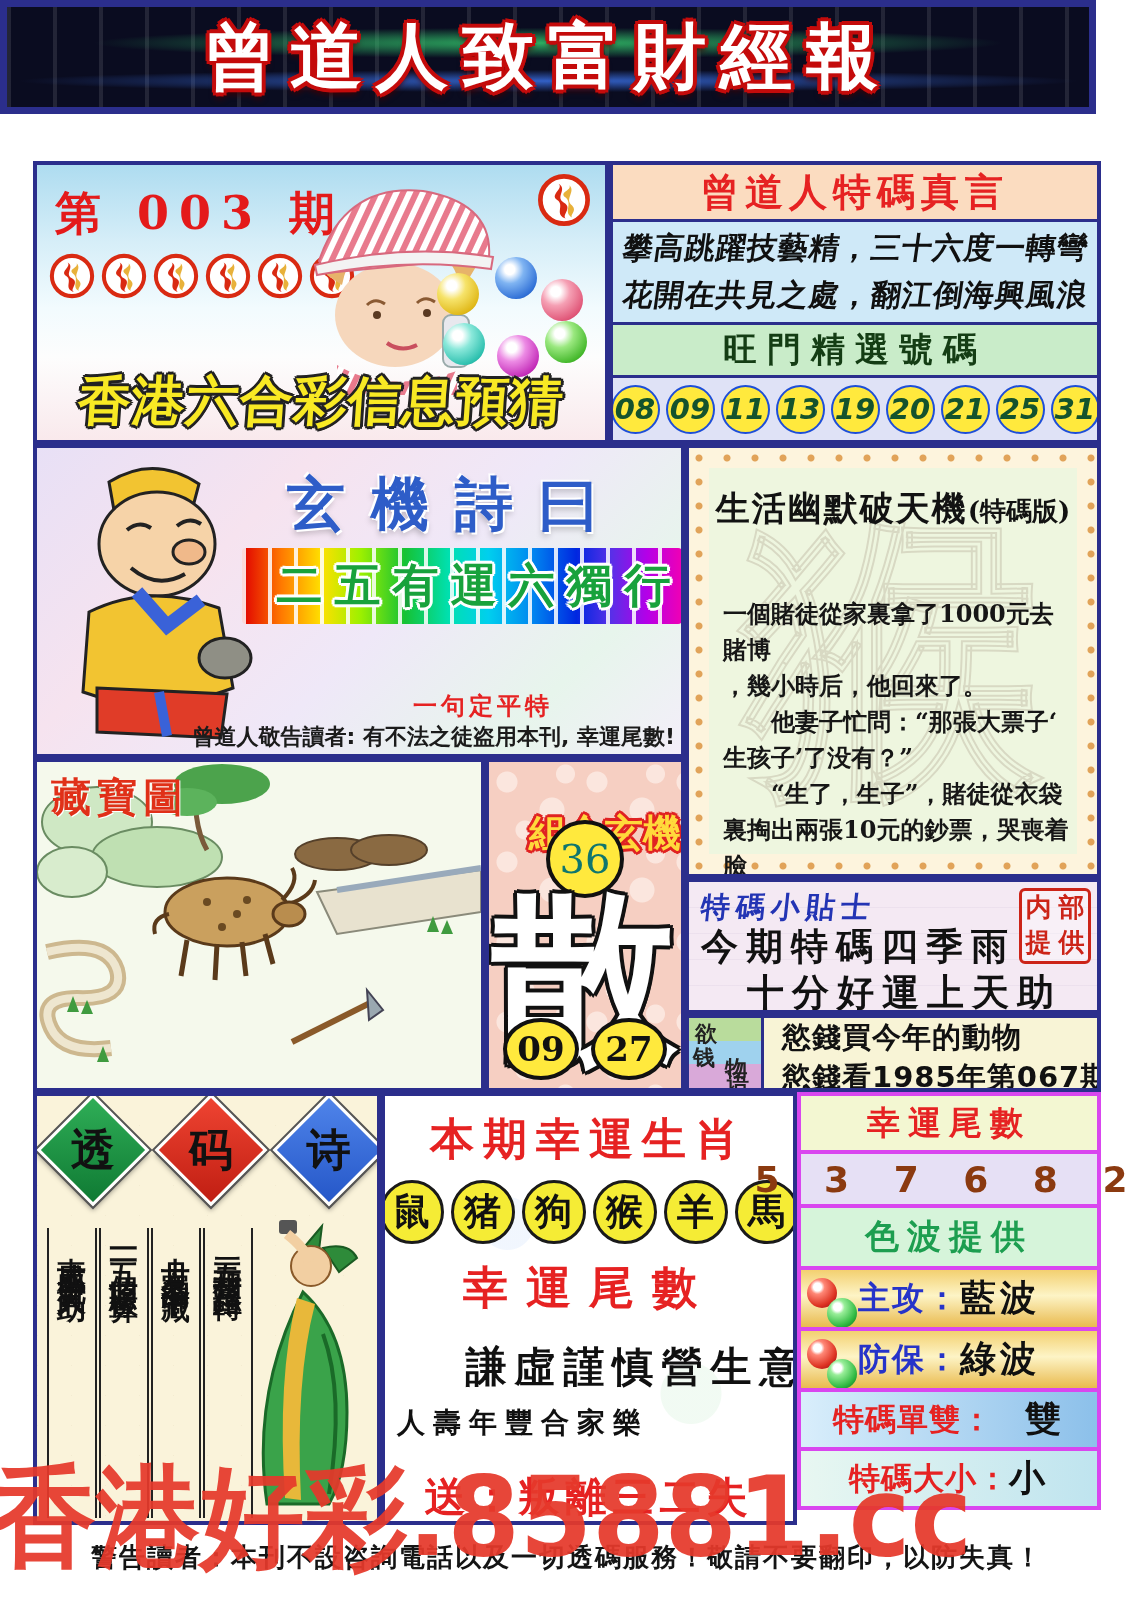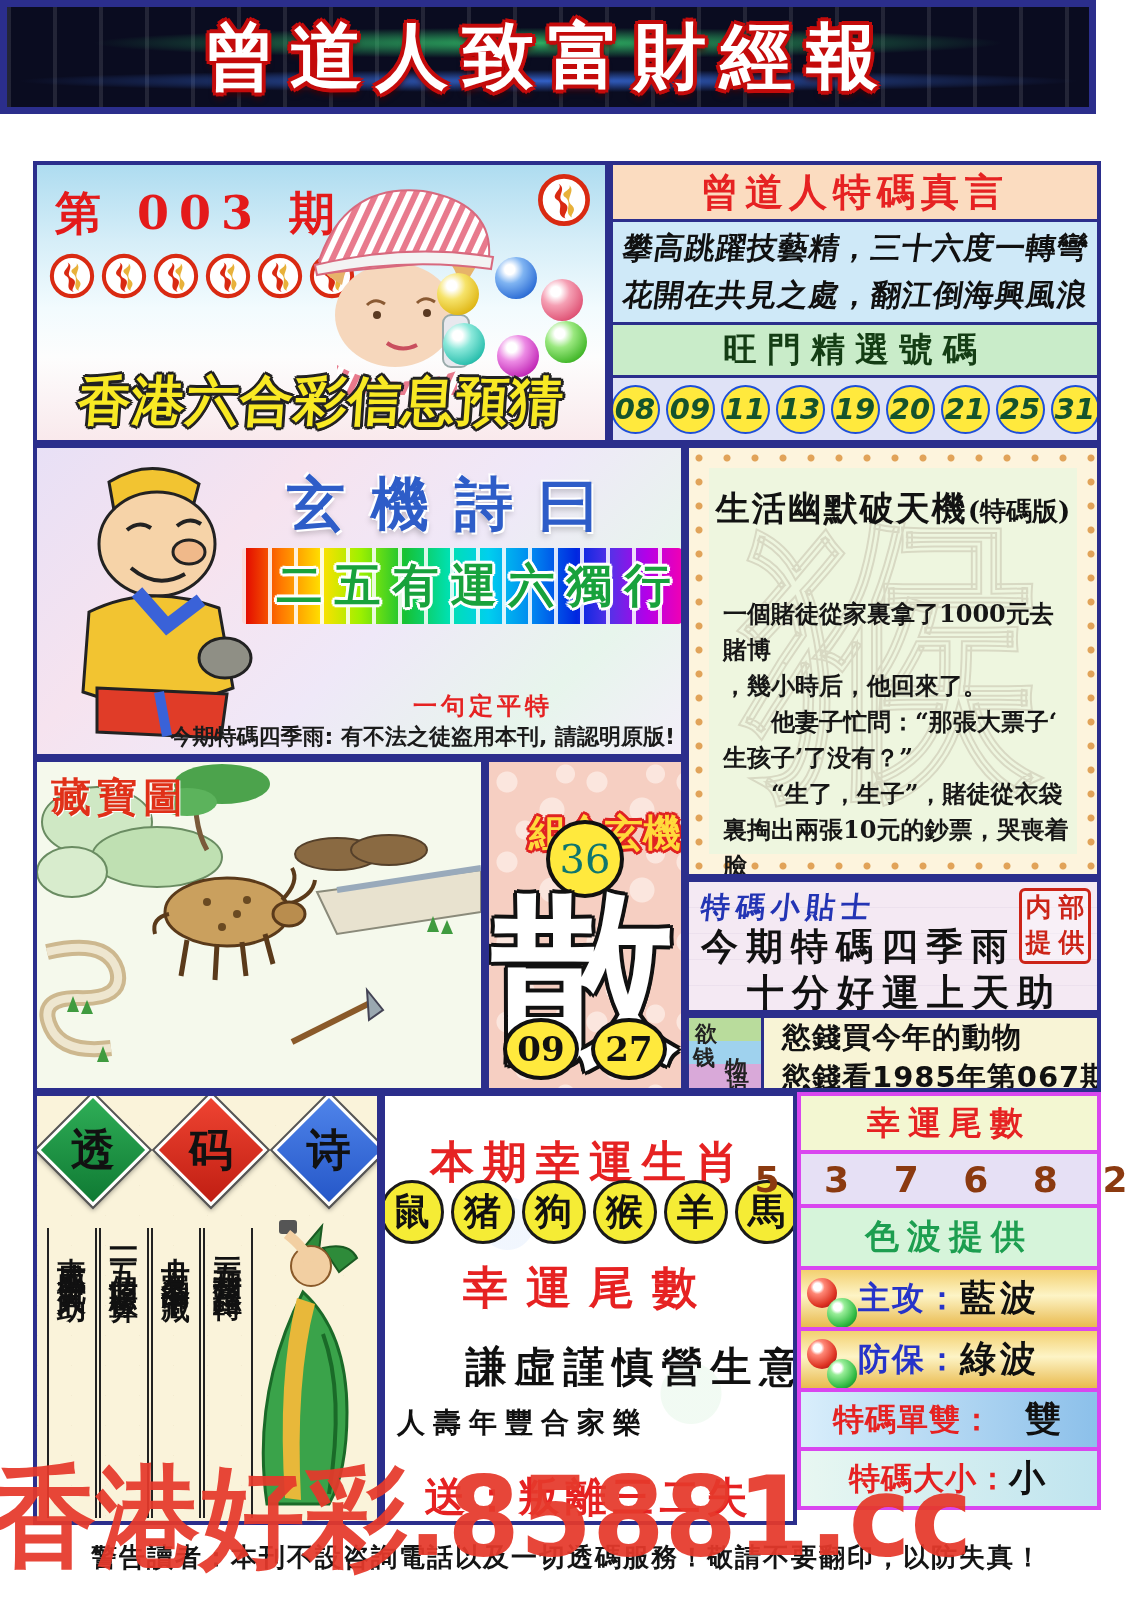--- a/index.html
+++ b/index.html
@@ -131,21 +131,21 @@
   .poem-col{writing-mode:vertical-rl;text-orientation:upright;font-family:"DejaVu Serif",serif;
     font-size:29px;font-weight:900;color:#111;border-left:2px solid #222;border-right:2px solid #222;
     padding:6px 3px;height:278px;letter-spacing:6px;}
   .scholar{position:absolute;right:0px;top:118px;}
   
   .lucky{left:381px;top:1092px;width:416px;height:433px;
     background:linear-gradient(120deg,#eef8ff 0%,#f3fef3 30%,#ffffff 55%,#eef3fd 80%,#f7fbff 100%);
     background-image:radial-gradient(circle at 30% 30%, rgba(200,220,250,.25) 0 26px, transparent 27px),
       radial-gradient(circle at 75% 70%, rgba(210,240,215,.3) 0 30px, transparent 31px);}
   .lucky-title{position:absolute;left:0;top:14px;width:100%;text-align:center;font-size:44px;font-weight:900;
-    color:#e62222;letter-spacing:9px;white-space:nowrap;margin-top:23px;}
+    color:#e62222;letter-spacing:9px;white-space:nowrap;}
   .zodiac-row{position:absolute;left:0;top:84px;width:100%;display:flex;justify-content:center;gap:7px;}
   .zodiac{width:58px;height:58px;border-radius:50%;background:#f5ec35;border:3px solid #1a1a1a;flex:0 0 auto;
     display:flex;align-items:center;justify-content:center;font-size:37px;font-weight:900;color:#111;
     font-family:"DejaVu Serif",serif;}
   .inner-title{position:absolute;left:0;top:162px;width:100%;text-align:center;font-size:45px;font-weight:900;
     color:#e62222;letter-spacing:18px;white-space:nowrap;font-family:"DejaVu Serif",serif;}
   .lucky-poem1{position:absolute;left:0;top:244px;width:100%;text-align:center;font-size:41px;font-weight:900;
     color:#101010;letter-spacing:8px;white-space:nowrap;font-family:"DejaVu Serif",serif;padding-left:48px;}
   .lucky-poem2{position:absolute;left:12px;top:308px;width:100%;text-align:left;font-size:28px;font-weight:900;
     color:#101010;letter-spacing:8px;white-space:nowrap;font-family:"DejaVu Serif",serif;}
@@ -288,21 +288,21 @@
       <path d="M98 140 l30 34 l34 -26" fill="none" stroke="#3a62d8" stroke-width="14"></path>
       <path d="M58 236 l130 6 l-6 44 l-124 -6 Z" fill="#e03c28" stroke="#222" stroke-width="3"></path>
       <path d="M120 240 l8 44" stroke="#3a62d8" stroke-width="10"></path>
       <ellipse cx="186" cy="206" rx="26" ry="20" fill="#8f8f85" stroke="#222" stroke-width="3"></ellipse>
     </svg>
     <div class="mystic-title">玄機詩曰</div>
     <div class="rainbow">
       <span class="rainbow-text">二五有運六獨行</span>
     </div>
     <div class="mystic-tag">一句定平特</div>
-    <div class="mystic-notice">今期特碼四季雨: 有不法之徒盗用本刊, 請認明原版!</div>
+    <div class="mystic-notice">曾道人敬告讀者: 有不法之徒盗用本刊, 幸運尾數!</div>
   </div>
 
   <div class="panel humor">
     <div class="humor-border"></div>
     <div class="humor-inner">
       <div class="humor-wm">猴</div>
       <div class="humor-title">
         <span>生活幽默破天機</span><small>(特碼版)</small>
       </div>
       <div class="humor-body">

